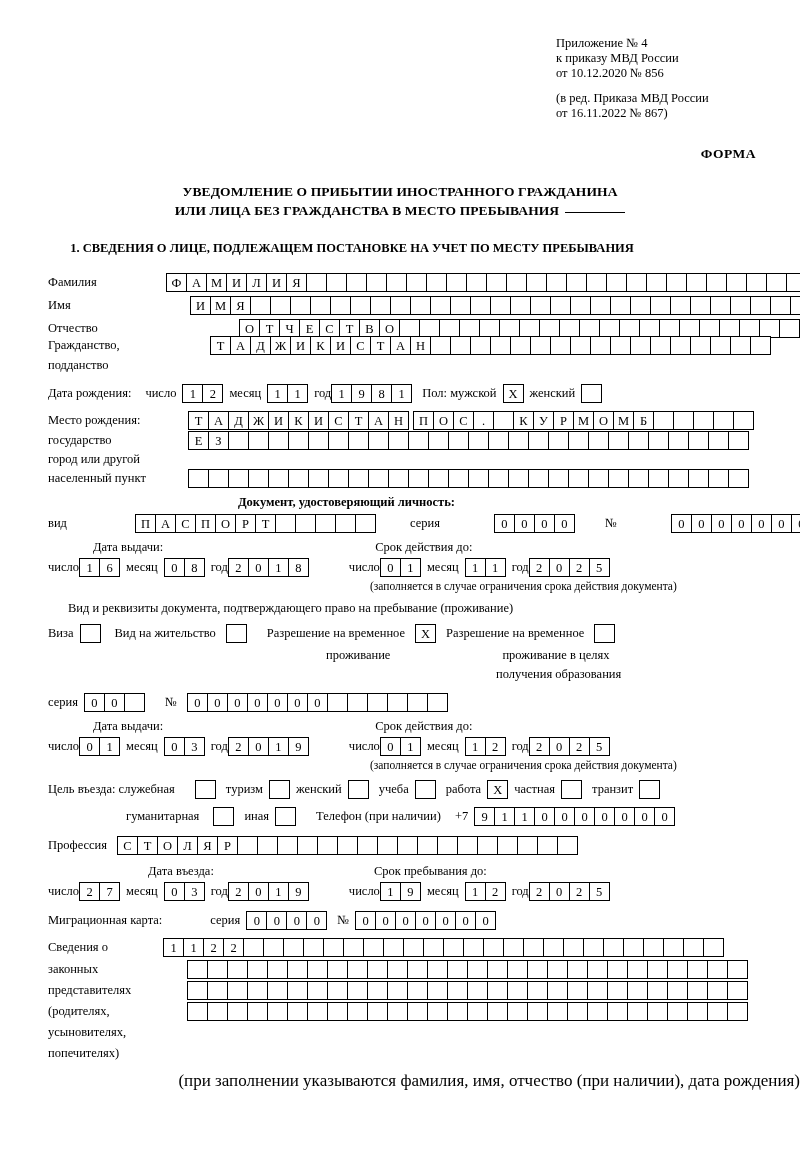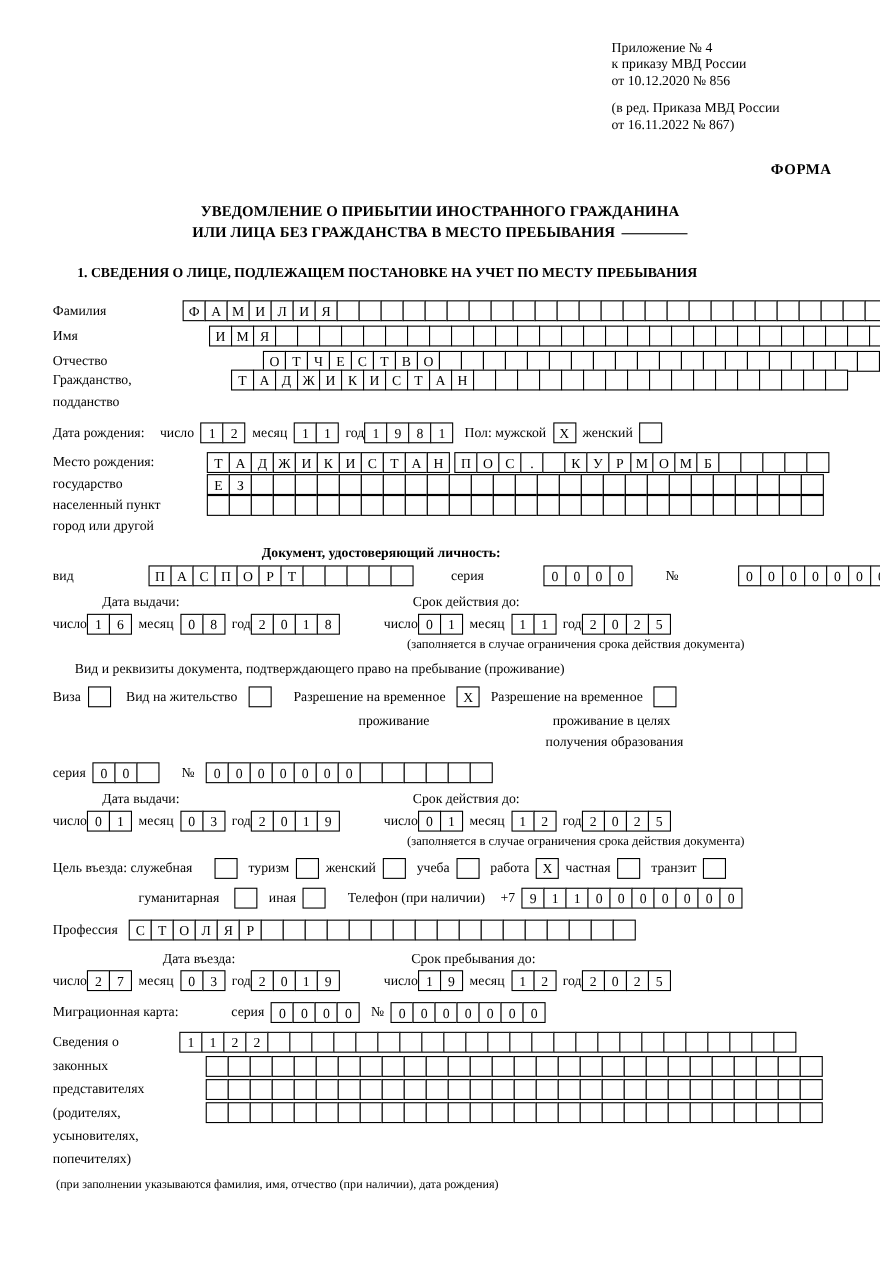--- a/index.html
+++ b/index.html
@@ -408,20 +408,23 @@
           <span class="cell"></span>
           <span class="cell"></span>
           <span class="cell"></span>
           <span class="cell"></span>
           <span class="cell"></span>
           <span class="cell"></span>
           <span class="cell"></span>
         </div>
     </div>
     <div class="row tight">
+      <div class="fieldlabel-col" style="width:140px"><span>город или другой</span></div>
+    </div>
+    <div class="row tight">
       <div class="fieldlabel-col" style="width:140px"><span>населенный пункт</span></div>
       <div class="cells" id="cells-birthplace-city-3">
           <span class="cell"></span>
           <span class="cell"></span>
           <span class="cell"></span>
           <span class="cell"></span>
           <span class="cell"></span>
           <span class="cell"></span>
           <span class="cell"></span>
           <span class="cell"></span>
@@ -439,23 +442,20 @@
           <span class="cell"></span>
           <span class="cell"></span>
           <span class="cell"></span>
           <span class="cell"></span>
           <span class="cell"></span>
           <span class="cell"></span>
           <span class="cell"></span>
           <span class="cell"></span>
           <span class="cell"></span>
         </div>
-    </div>
-    <div class="row tight">
-      <div class="fieldlabel-col" style="width:140px"><span>город или другой</span></div>
     </div>
 
     <div class="rowtxt b mt6" style="padding-left:238px">Документ, удостоверяющий личность:</div>
 
     <div class="row mt2">
       <span class="lbl">вид</span>
       <span class="gap20"></span>
       <span class="cells" id="cells-doc-kind">
           <span class="cell">П</span>
           <span class="cell">А</span>
@@ -928,16 +928,16 @@
           <span class="cell"></span>
         </div>
     </div>
     <div class="row tight mt2">
       <div class="fieldlabel-col" style="width:115px"><span>усыновителях,</span></div>
     </div>
     <div class="row tight mt2">
       <div class="fieldlabel-col" style="width:115px"><span>попечителях)</span></div>
     </div>
 
-    <div class="mt8" style="text-align:left;font-size:11px;padding-left:51px">(при заполнении указываются фамилия, имя, отчество (при наличии), дата рождения)</div>
+    <div class="mt8" style="text-align:right;font-size:17px;padding-left:67px">(при заполнении указываются фамилия, имя, отчество (при наличии), дата рождения)</div>
 
   </div>
 </div>
 
 </body></html>

